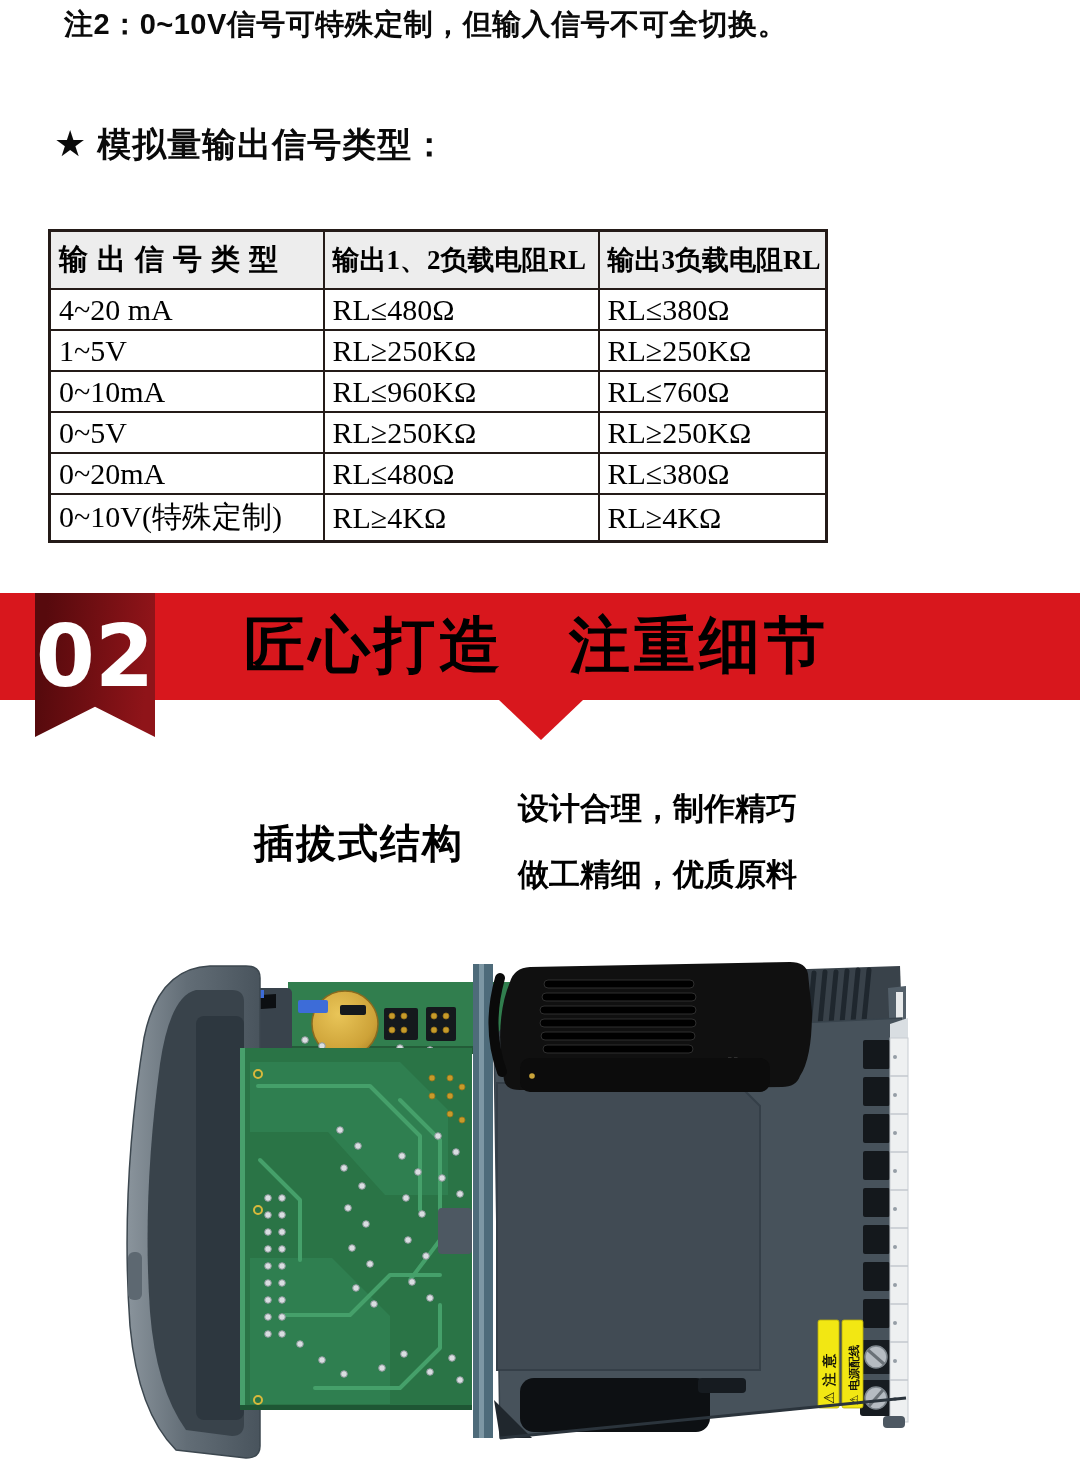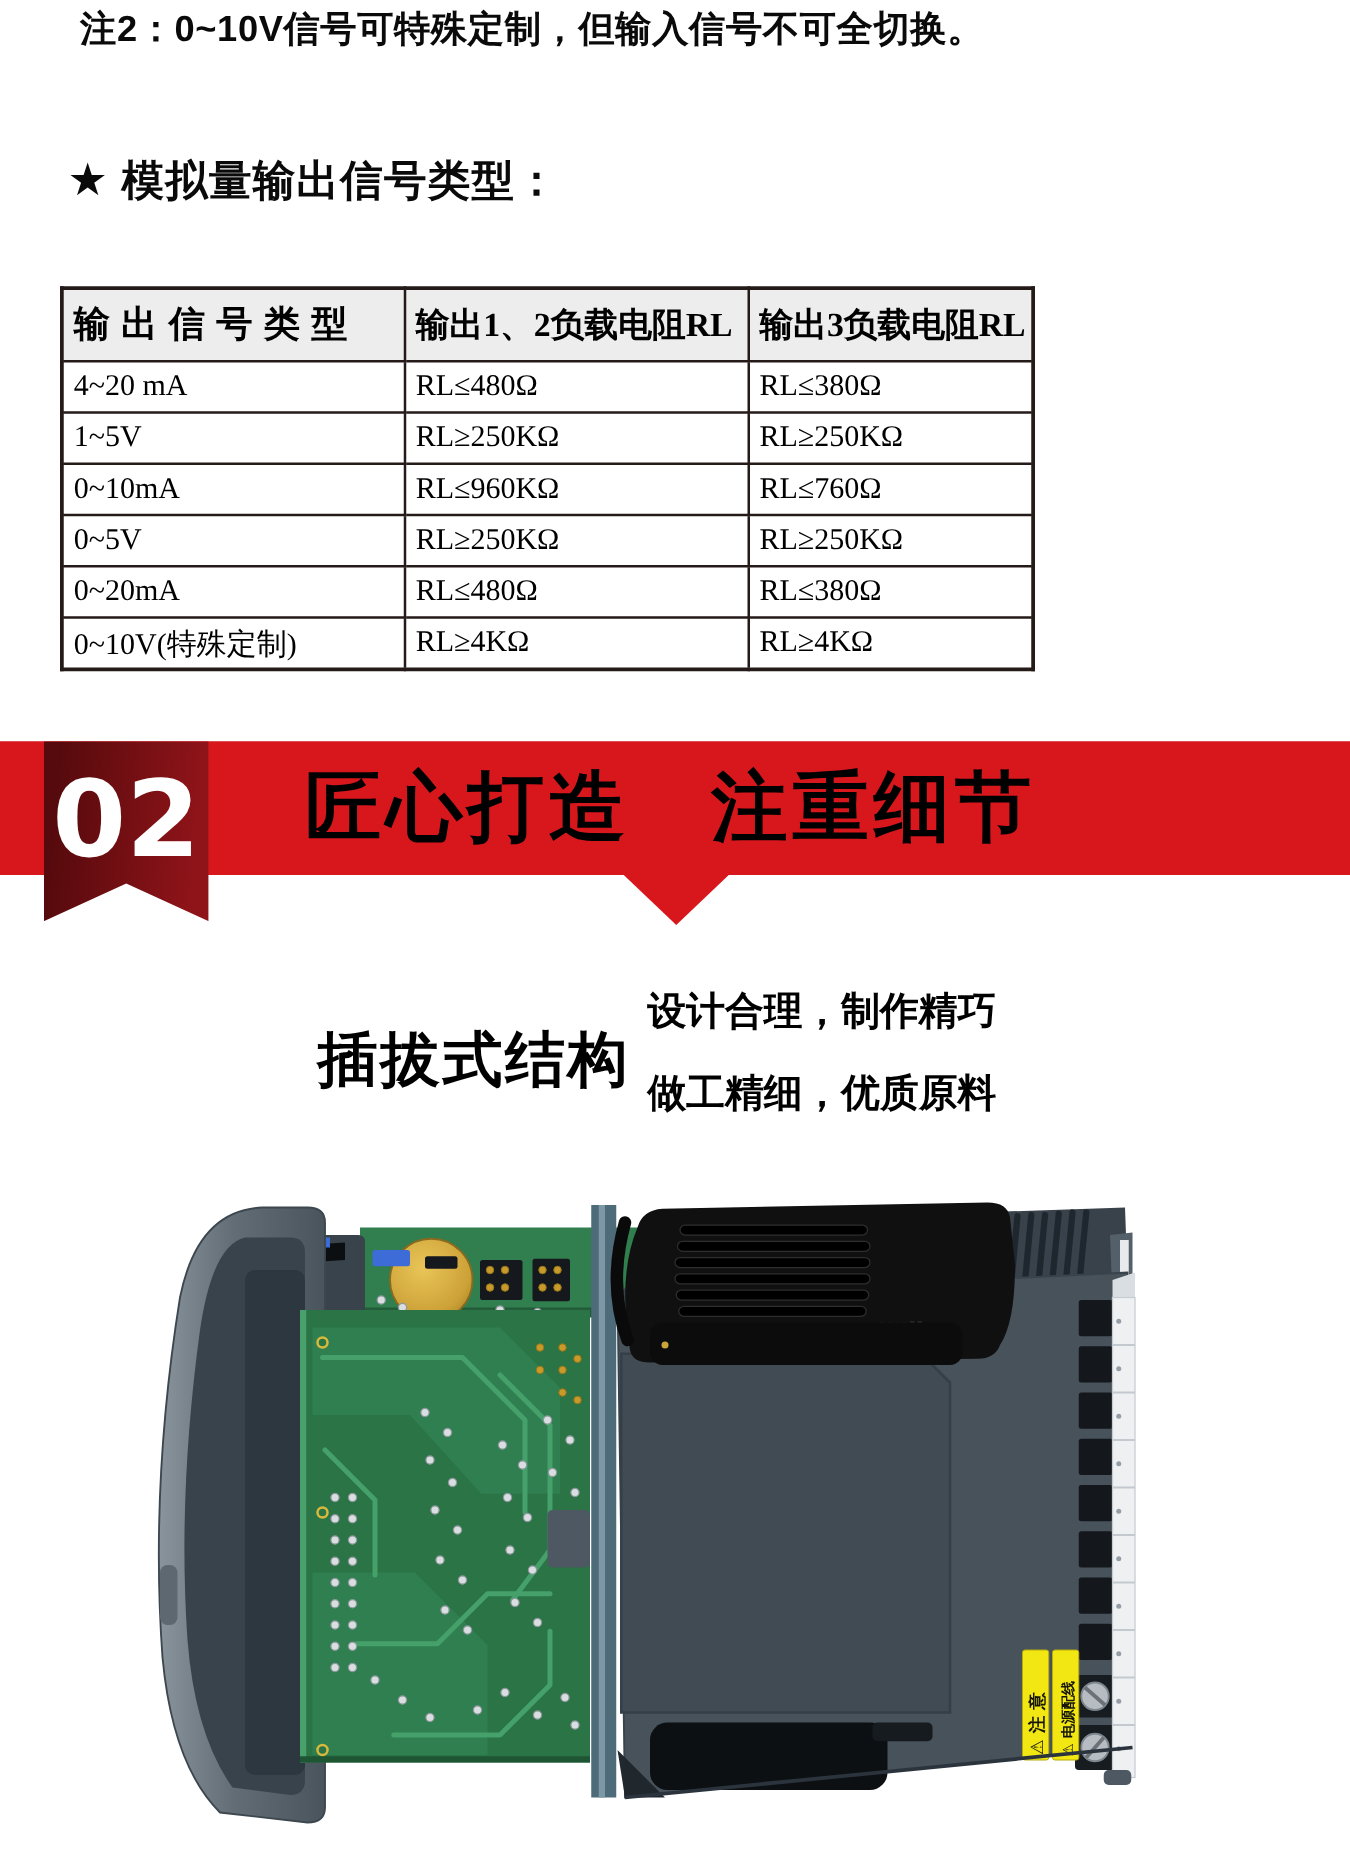--- a/index.html
+++ b/index.html
@@ -15,37 +15,37 @@
   .section-title .star{font-size:36px;margin-right:10px;}
 
   
   table.spec{position:absolute;left:48px;top:182px;width:777px;border-collapse:collapse;table-layout:fixed;
              font-family:"Liberation Serif","DejaVu Serif",serif;}
   table.spec,table.spec th,table.spec td{border:2px solid #241b18;}
   table.spec{border:3px solid #241b18;margin-top:47px;}
   table.spec th{background:#ededed;font-size:27px;font-weight:700;text-align:left;
                 padding:8px 2px 8px 8px;height:32px;white-space:nowrap;overflow:hidden;}
   table.spec th.c1{letter-spacing:9px;font-size:29px;}
-  table.spec td{font-size:24px;padding:2px 2px 2px 8px;height:35px;white-space:nowrap;overflow:hidden;}
+  table.spec td{font-size:30px;padding:2px 2px 2px 8px;height:35px;white-space:nowrap;overflow:hidden;}
 
   
   .red-band{position:absolute;left:0;top:593px;width:1080px;height:107px;background:#d8171d;}
-  .ribbon{position:absolute;left:35px;top:0;width:132px;height:144px;
+  .ribbon{position:absolute;left:35px;top:0;width:120px;height:144px;
           background:linear-gradient(95deg,#570a0d 10%,#8f1419 90%);
           clip-path:polygon(0 0,100% 0,100% 100%,50% 79%,0 100%);}
   .ribbon .num{display:block;text-align:center;font-size:85px;font-weight:700;color:#fff;line-height:128px;
                font-family:"DejaVu Sans","Liberation Sans",sans-serif;}
   .band-title{position:absolute;left:244px;top:0;height:107px;line-height:104px;
               font-size:61px;font-weight:700;color:#000000;letter-spacing:4px;white-space:nowrap;}
   .band-pointer{position:absolute;left:499px;top:107px;width:0;height:0;
                 border-left:42px solid transparent;border-right:42px solid transparent;
                 border-top:40px solid #d8171d;}
 
   
-  .feature-name{position:absolute;left:254px;top:816px;font-size:48px;font-weight:600;color:#000;letter-spacing:2px;}
+  .feature-name{position:absolute;left:254px;top:816px;font-size:40px;font-weight:600;color:#000;letter-spacing:2px;}
   .feature-desc{position:absolute;left:518px;top:776px;font-size:31px;font-weight:600;line-height:66px;color:#000;}
   .feature-desc p{margin:0;}
 
   
   .photo{position:absolute;left:100px;top:960px;width:830px;height:505px;}
   .photo svg{display:block;width:830px;height:505px;}
   .svg-label{font-family:"DejaVu Sans","Liberation Sans",sans-serif;}
 </style>
 </head>
 <body>

